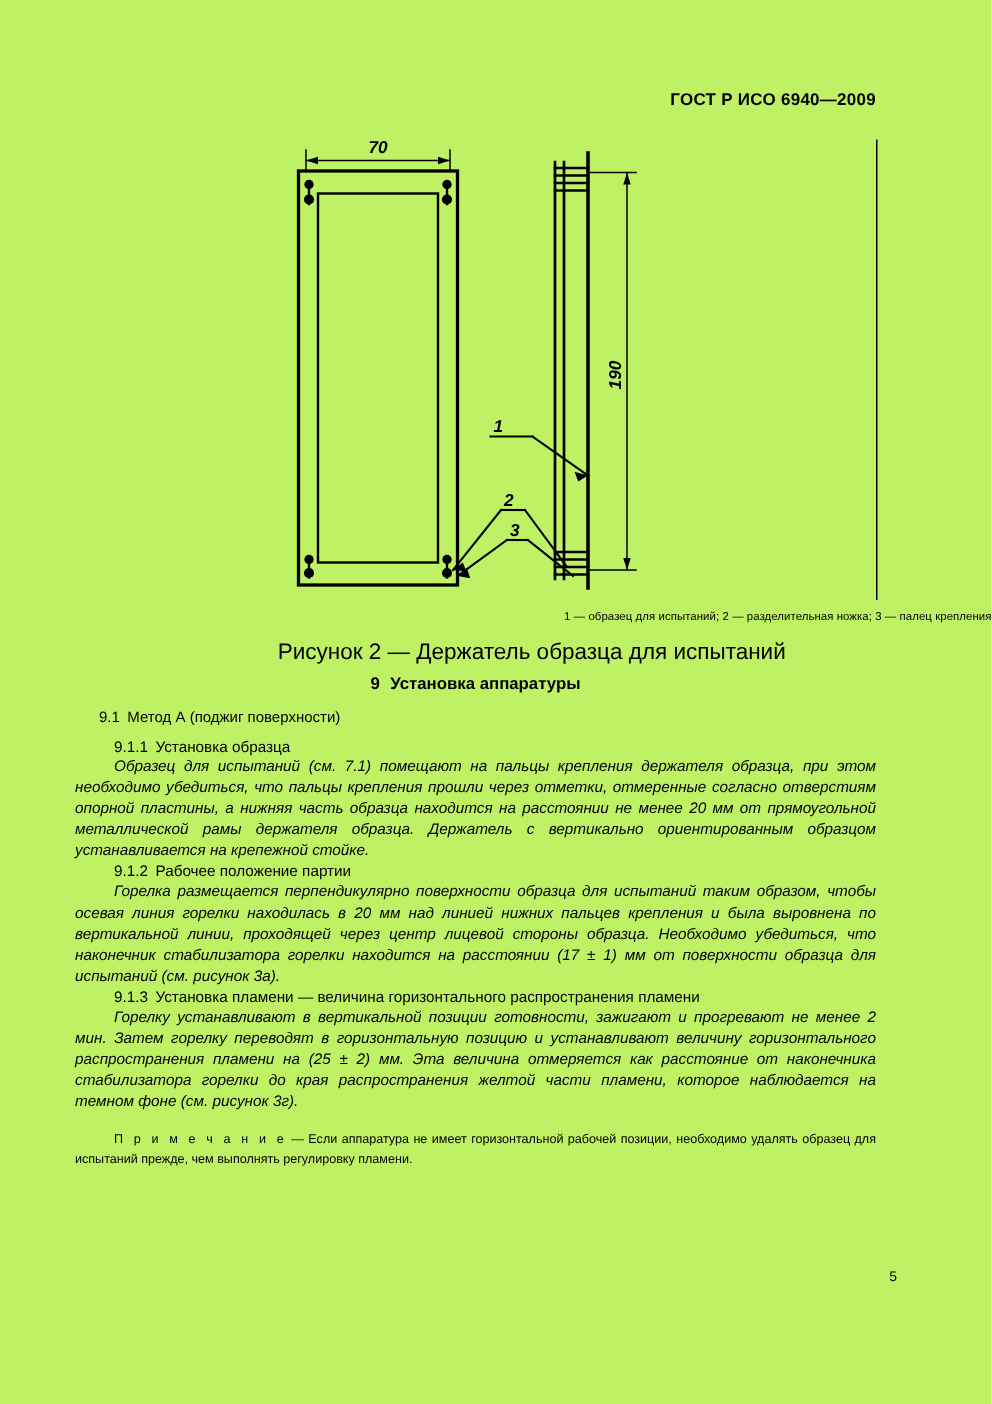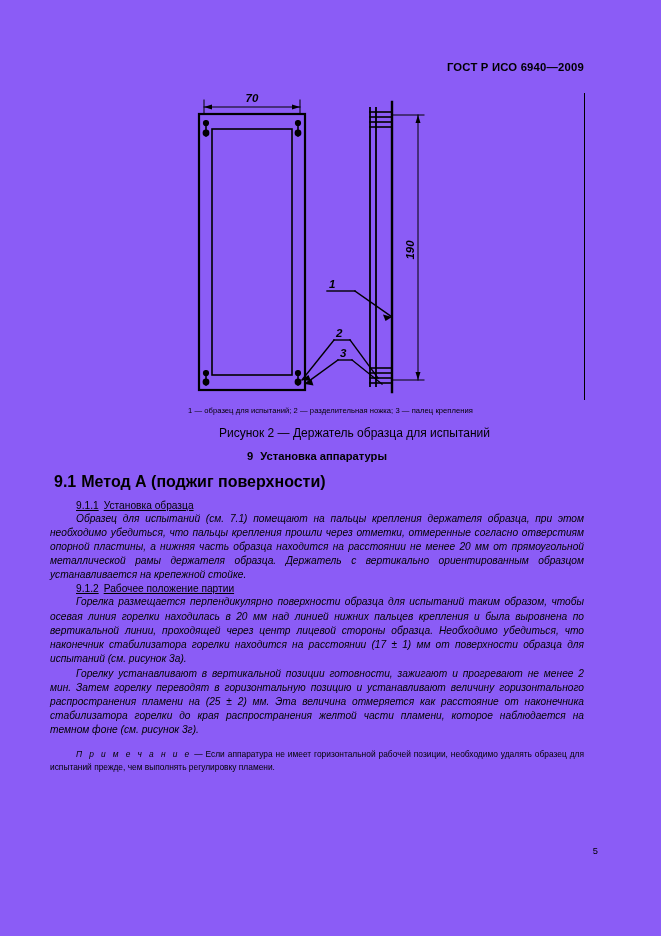--- a/index.html
+++ b/index.html
@@ -14,21 +14,21 @@
     font-family: "Liberation Sans", sans-serif;
     color: #000000;
     overflow: hidden;
   }
 
   .page {
     position: absolute;
     left: 0; top: 0;
     width: 661px;
     height: 936px;
-    background: #8b5cf6;
+    background: #bef264;
   }
 
   
   .header {
     position: absolute;
     right: 77px;
     top: 61px;
     font-size: 11.3px;
     font-weight: bold;
     letter-spacing: 0.2px;
@@ -53,62 +53,61 @@
     width: 578px;
     height: 310px;
   }
   .figure svg { display:block; }
 
   
   .fig-key {
     position: absolute;
     left: 0; right: 0;
     top: 406px;
-    text-align: center;
+    text-align: right;
     font-size: 7.6px;
     letter-spacing: 0.05px;
   }
   .fig-caption {
     position: absolute;
     left: 0; right: 0;
     top: 426px;
     text-align: center;
-    font-size: 12px;
+    font-size: 15px;
     padding-left: 48px;
   }
 
   
   .content {
     position: absolute;
     left: 50px;
     top: 450px;
     width: 534px;
   }
   h2.sec {
     font-size: 11.2px;
     font-weight: bold;
     margin: 0 0 11px 0;
     padding: 0;
     text-align: center;
   }
   h2.sec .num { margin-right: 7px; }
   h3.sub {
-    font-size: 16px;
-    font-weight: bold;
-    margin: 0 0 9px 4px;
+    font-size: 10px;
+    font-weight: normal;
+    margin: 0 0 9px 16px;
     padding: 0;
   }
   h3.sub .num { margin-right: 5px; }
   h4.ssub {
     font-size: 10.2px;
     font-weight: normal;
     margin: 0 0 1px 0;
     padding: 0;
     text-indent: 26px;
-    text-decoration: underline;
   }
   h4.ssub .num { margin-right: 5px; }
   p.para {
     font-size: 10.2px;
     line-height: 14.1px;
     margin: 0 0 1px 0;
     padding: 0;
     text-align: justify;
     text-indent: 26px;
     hyphens: manual;
@@ -117,21 +116,20 @@
   p.note {
     font-size: 8.4px;
     line-height: 12.2px;
     margin: 11px 0 0 0;
     padding: 0;
     text-align: justify;
     text-indent: 26px;
   }
   .sp {
     letter-spacing: 2.1px;
-    font-style: italic;
   }
   .gap-md { height: 9px; }
 
   
   .page-num {
     position: absolute;
     left: 584px;
     top: 846px;
     font-size: 9.3px;
     text-align: right;
@@ -239,20 +237,23 @@
     <h4 class="ssub">
       <span class="num">9.1.1</span><span>Установка образца</span>
     </h4>
     <p class="para">Образец для испытаний (см. 7.1) помещают на пальцы крепления держателя образца, при этом необходимо убедиться, что пальцы крепления прошли через отметки, отмеренные согласно отверстиям опорной пластины, а нижняя часть образца находится на расстоянии не менее 20 мм от прямоугольной металлической рамы держателя образца. Держатель с вертикально ориентированным образцом устанавливается на крепежной стойке.</p>
 
     <h4 class="ssub">
       <span class="num">9.1.2</span><span>Рабочее положение партии</span>
     </h4>
     <p class="para">Горелка размещается перпендикулярно поверхности образца для испытаний таким образом, чтобы осевая линия горелки находилась в 20 мм над линией нижних пальцев крепления и была выровнена по вертикальной линии, проходящей через центр лицевой стороны образца. Необходимо убедиться, что наконечник стабилизатора горелки находится на расстоянии (17 ± 1) мм от поверхности образца для испытаний (см. рисунок 3а).</p>
 
+    <h4 class="ssub">
+      <span class="num">9.1.3</span><span>Установка пламени — величина горизонтального распространения пламени</span>
+    </h4>
     <p class="para">Горелку устанавливают в вертикальной позиции готовности, зажигают и прогревают не менее 2 мин. Затем горелку переводят в горизонтальную позицию и устанавливают величину горизонтального распространения пламени на (25 ± 2) мм. Эта величина отмеряется как расстояние от наконечника стабилизатора горелки до края распространения желтой части пламени, которое наблюдается на темном фоне (см. рисунок 3г).</p>
 
     <p class="note"><span class="sp">П р и м е ч а н и е</span><span> — Если аппаратура не имеет горизонтальной рабочей позиции, необходимо удалять образец для испытаний прежде, чем выполнять регулировку пламени.</span></p>
 
     <div class="gap-md"></div>
 
   </div>
 
   <div class="page-num">5</div>
 

